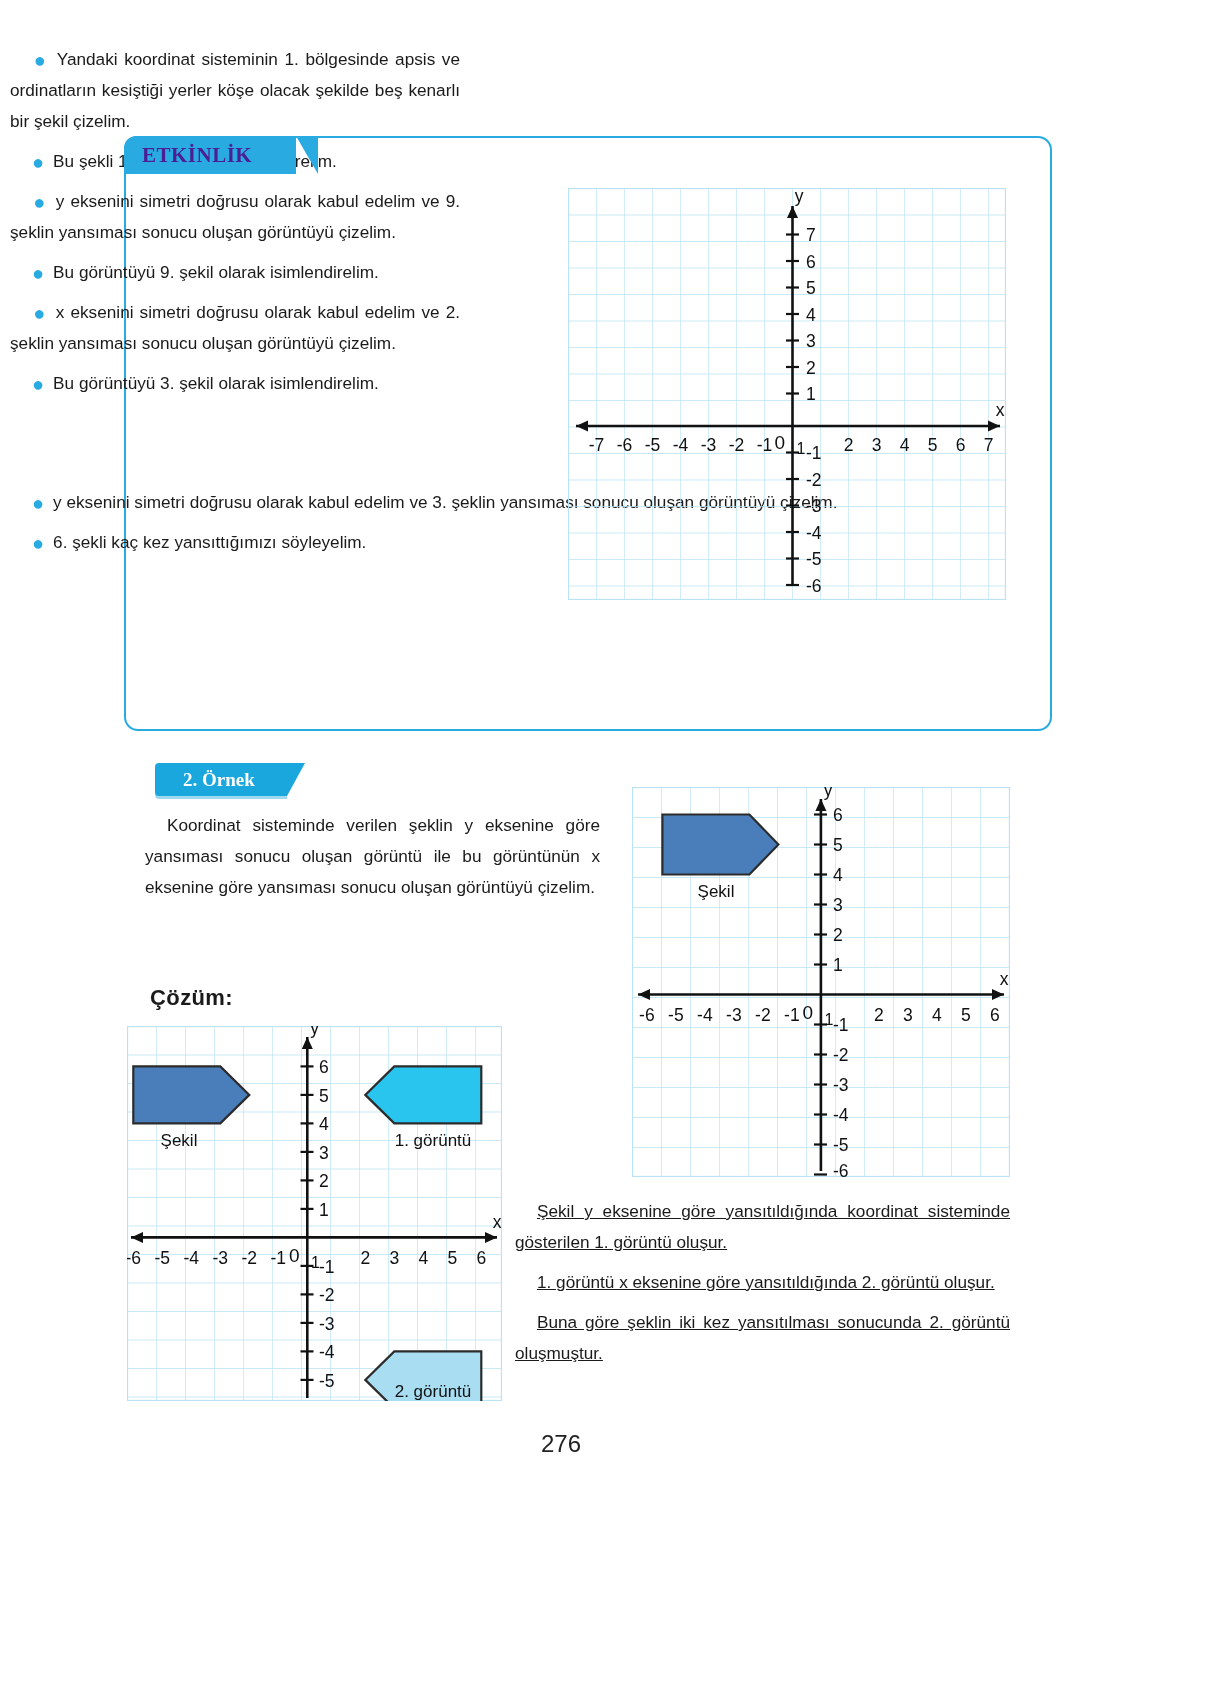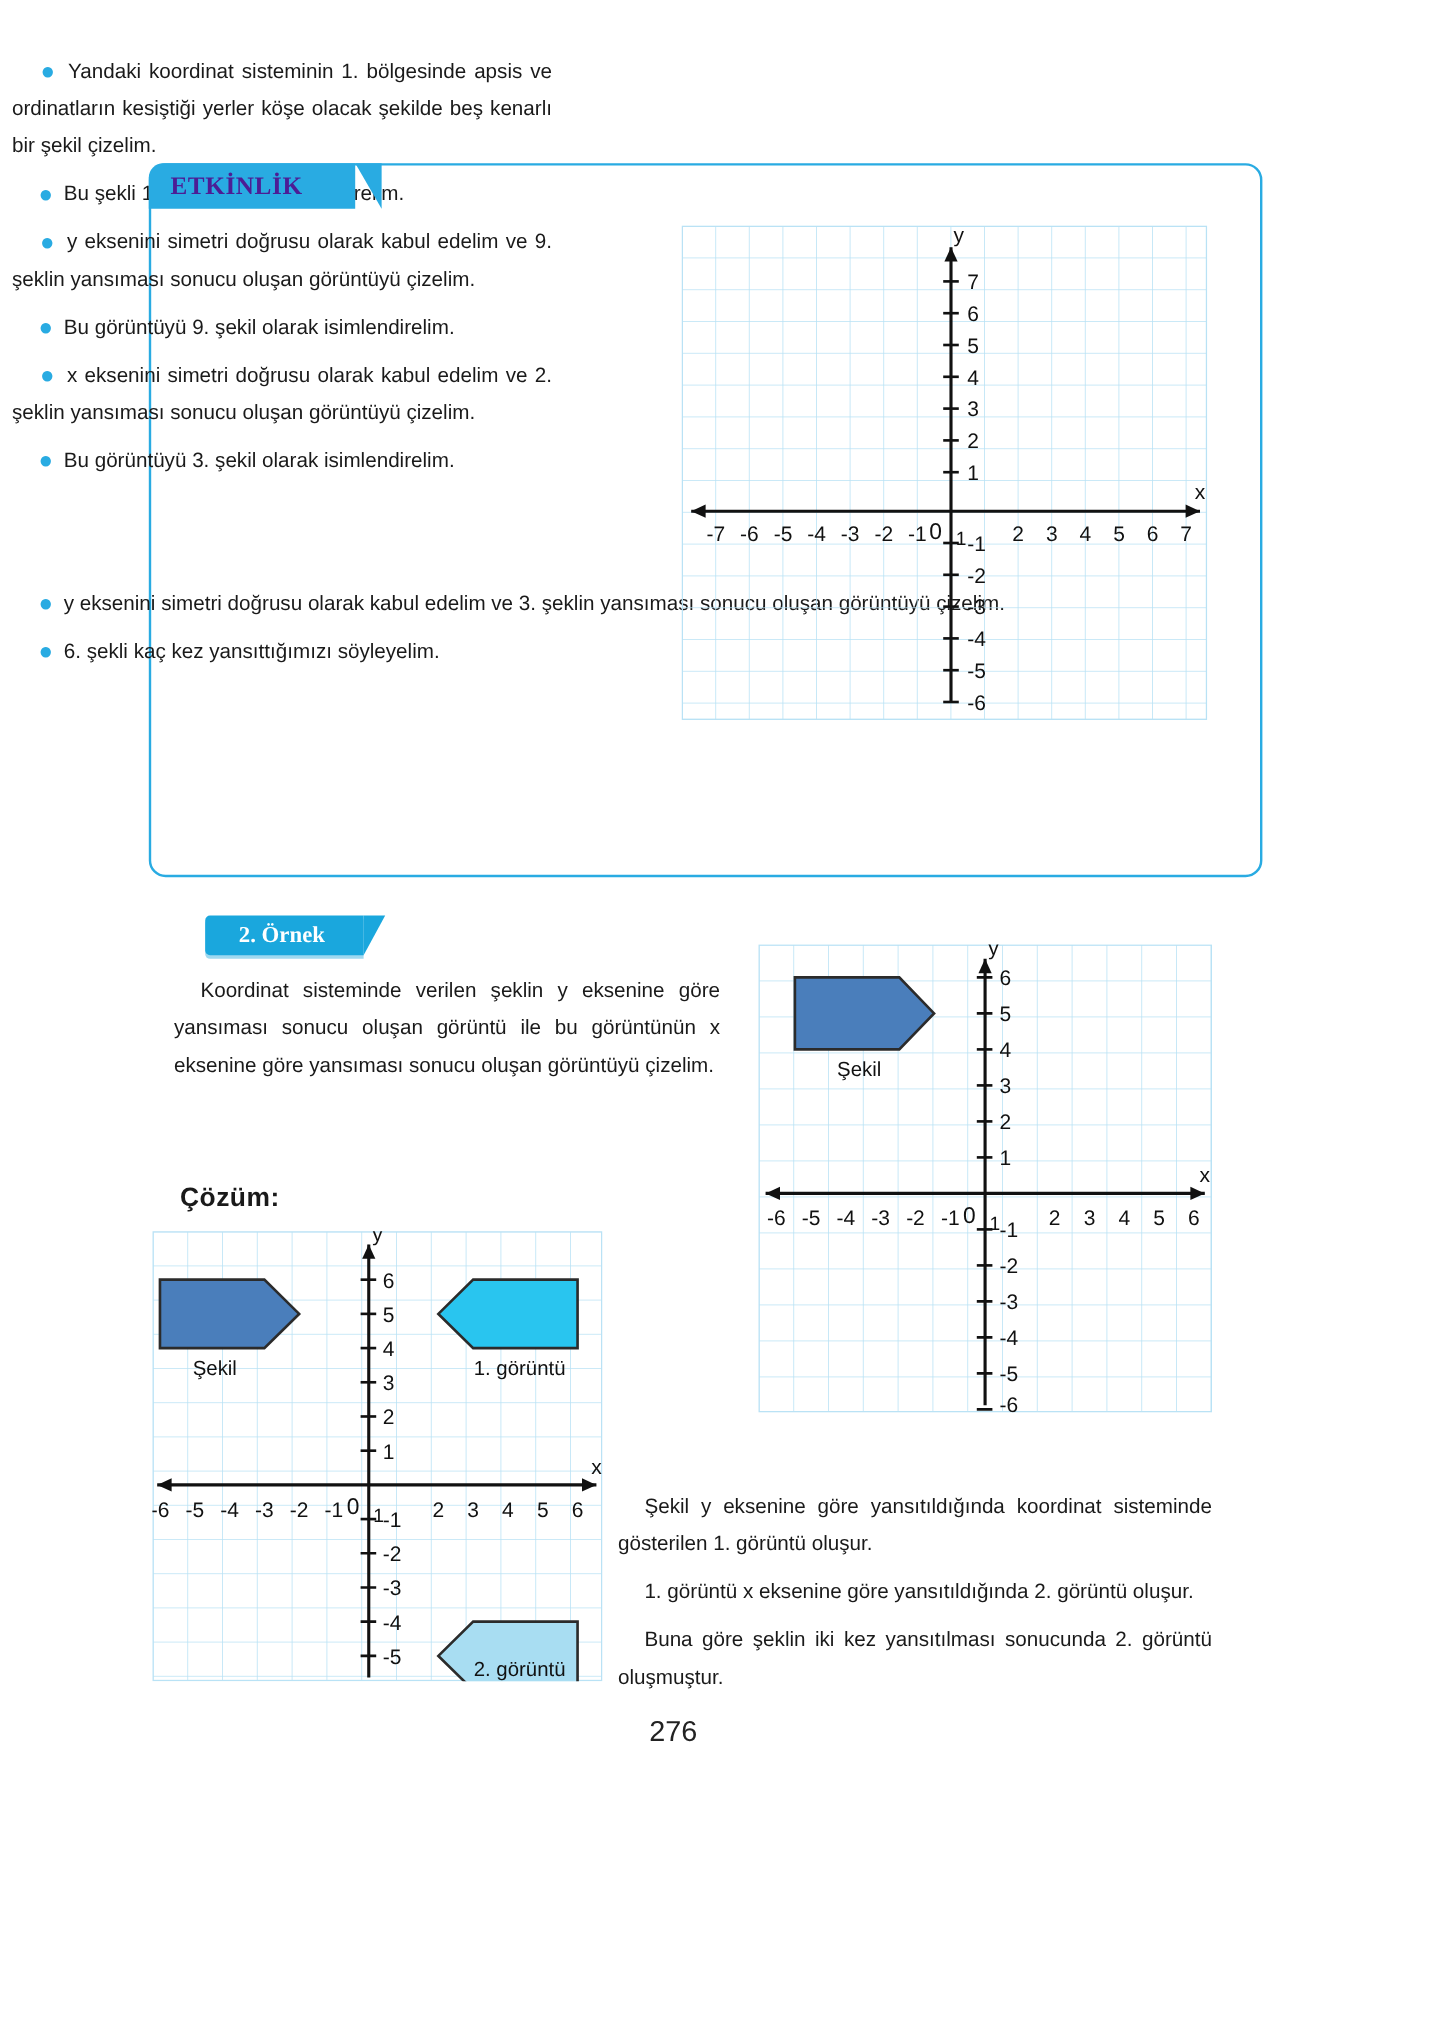--- a/index.html
+++ b/index.html
@@ -84,21 +84,20 @@
     width: 132px; height: 33px;
     background: #1aa7dd;
     border-radius: 4px 0 0 4px;
     color: #ffffff;
     font-family: "Liberation Serif", serif;
     font-weight: bold;
     font-size: 19px;
     display: flex; align-items: center;
     padding-left: 28px;
     box-shadow: 0 3px 0 #9fd9f0;
-    margin-left: 16px;
   }
   .ornek-tab::after {
     content: "";
     position: absolute;
     right: -18px; top: 0;
     width: 0; height: 0;
     border-style: solid;
     border-width: 33px 18px 0 0;
     border-color: #1aa7dd transparent transparent transparent;
   }
@@ -113,22 +112,23 @@
     position: absolute;
     left: 150px; top: 985px;
     font-size: 22px;
     font-weight: bold;
     letter-spacing: .4px;
     text-align: right;
   }
 
   .right-text {
     position: absolute;
-    left: 515px; top: 1240px;
+    left: 515px; top: 1196px;
     width: 495px;
+    text-decoration: underline;
   }
 
   .page-number {
     position: absolute;
     left: 541px; top: 1430px;
     font-size: 24px;
     color: #222;
   }
 
   

